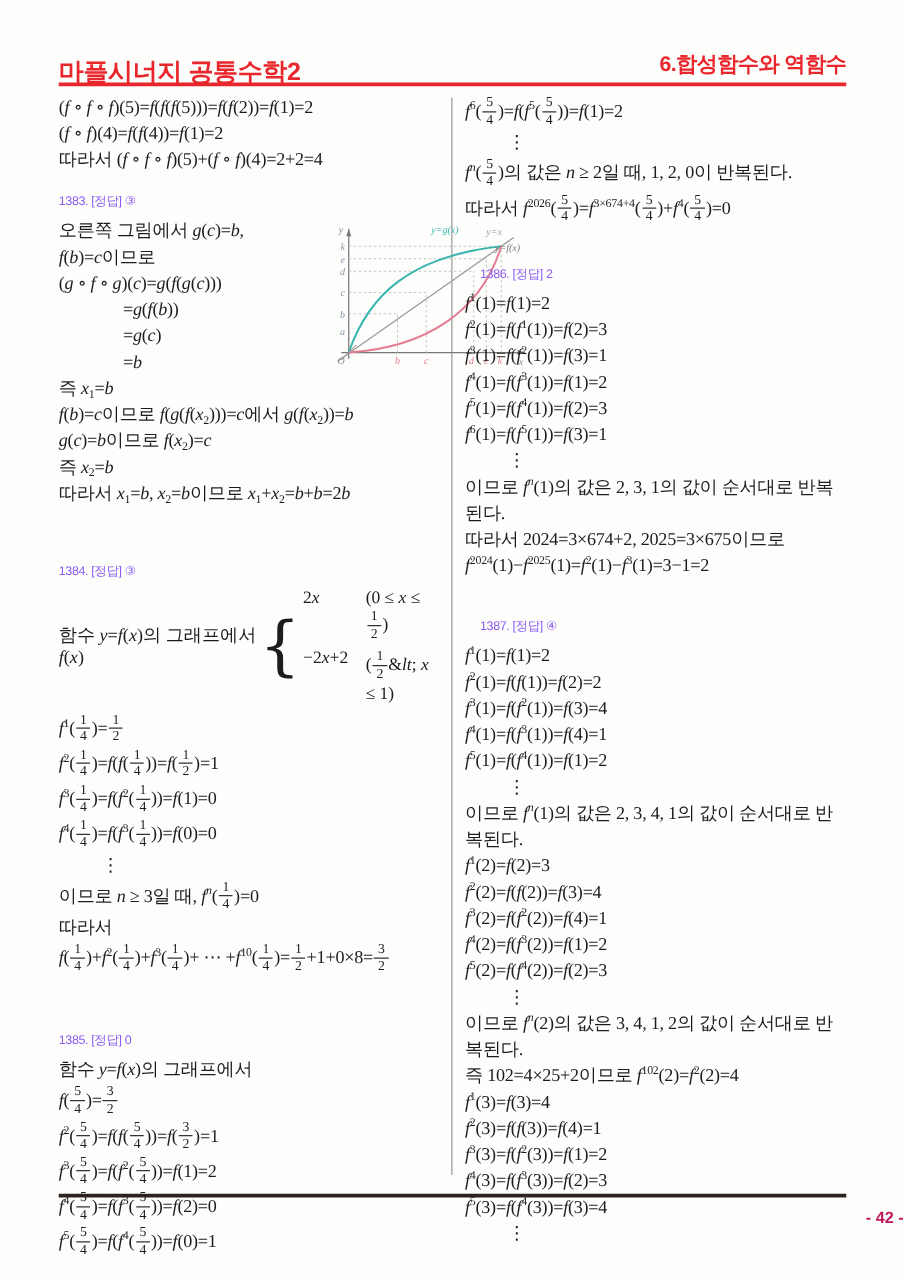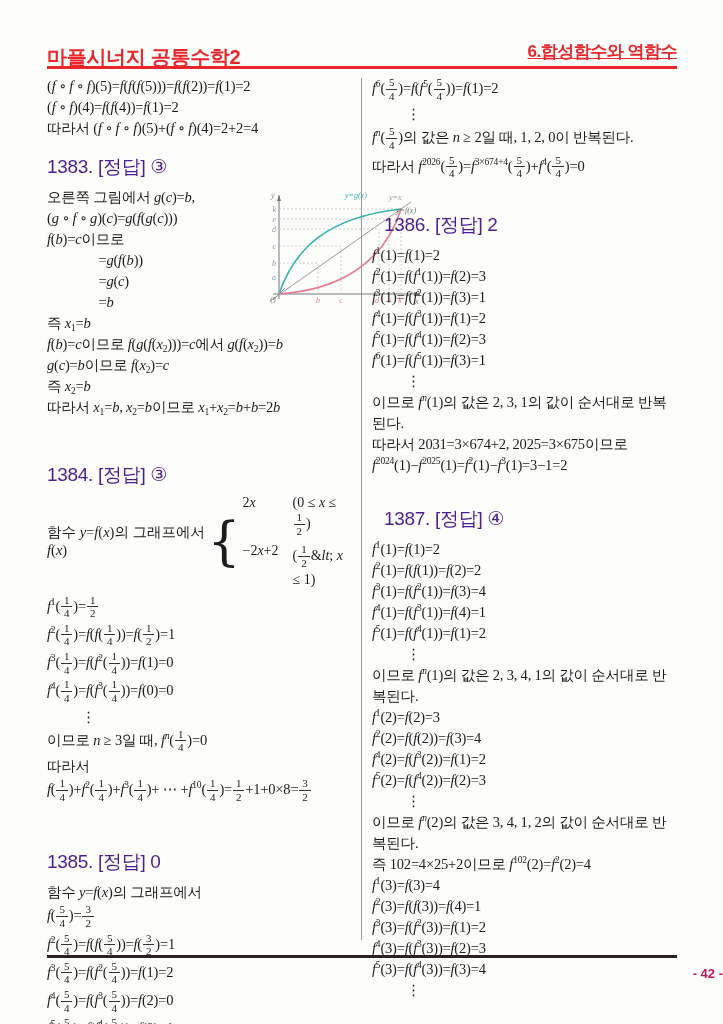--- a/index.html
+++ b/index.html
@@ -4,41 +4,41 @@
 <style>
   html,body{margin:0;padding:0;}
   body{
     width:723px;height:1024px;position:relative;overflow:hidden;
     background:#fdfdfb;color:#1c1c1c;
     font-family:"Liberation Serif","DejaVu Serif",serif;
   }
   .hdr-left{position:absolute;left:47px;top:44px;font-family:"Liberation Sans","DejaVu Sans",sans-serif;
     font-weight:bold;font-size:20px;color:#e8262c;letter-spacing:-0.3px;}
   .hdr-right{position:absolute;right:46px;top:40px;font-family:"Liberation Sans","DejaVu Sans",sans-serif;
-    font-weight:bold;font-size:17px;color:#e8262c;letter-spacing:-0.5px;text-decoration:underline;}
+    font-weight:bold;font-size:17px;color:#e8262c;letter-spacing:-0.5px;}
   .hdr-rule{position:absolute;left:47px;right:46px;top:66px;height:3px;background:#e8262c;}
   .col-divider{position:absolute;left:361px;top:78px;height:862px;width:1px;background:#9a9a9a;}
   .ftr-rule{position:absolute;left:47px;right:46px;top:955px;height:3px;background:#2b2222;}
   .page-num{position:absolute;left:0;right:0;top:966px;text-align:right;
     font-family:"Liberation Sans","DejaVu Sans",sans-serif;font-weight:bold;font-size:13px;color:#be185d;}
 
   .col{position:absolute;top:76px;font-size:14.5px;}
   .col-left{left:47px;width:306px;}
   .col-right{left:372px;width:308px;}
 
   .mline{line-height:21px;min-height:21px;white-space:pre-wrap;letter-spacing:-0.2px;}
   .mline i{font-style:italic;}
   sup{font-size:9.5px;line-height:0;vertical-align:6px;}
   sub{font-size:9.5px;line-height:0;vertical-align:-3px;}
   .fr{display:inline-flex;flex-direction:column;text-align:center;vertical-align:middle;
     font-size:11px;line-height:1.15;margin:1px 1px;position:relative;top:-1px;}
   .fr>span:first-child{border-bottom:1px solid #333;padding:0 3px;}
   .fr>span:last-child{padding:0 3px;}
 
-  .heading{font-family:"Liberation Sans","DejaVu Sans",sans-serif;font-size:19px;color:#4c1d95;
+  .heading{font-family:"Liberation Sans","DejaVu Sans",sans-serif;font-size:10px;color:#8b5cf6;
     margin:0 0 7px 0;letter-spacing:-0.3px;}
   .mt-sm{margin-top:15px;}.mt-md{margin-top:30px;margin-left:12px;}.mt-lg{margin-top:44px;}
 
   .sec-body-flex{display:flex;align-items:flex-start;gap:20px;}
   .side-text{width:196px;flex:0 0 auto;}
   .figure-wrap{flex:1;padding-top:2px;}
 
   .piecewise{display:flex;align-items:center;margin:4px 0 6px 0;}
   .bigbrace{font-size:52px;font-weight:200;line-height:0.9;margin:0 2px 0 2px;font-family:"DejaVu Serif",serif;}
   .pw-grid{display:grid;grid-template-columns:auto auto;column-gap:14px;row-gap:4px;font-size:14px;}
@@ -55,22 +55,22 @@
   <div>
       <div class="mline">(<i>f</i> ∘ <i>f</i> ∘ <i>f</i>)(5)=<i>f</i>(<i>f</i>(<i>f</i>(5)))=<i>f</i>(<i>f</i>(2))=<i>f</i>(1)=2</div>
       <div class="mline">(<i>f</i> ∘ <i>f</i>)(4)=<i>f</i>(<i>f</i>(4))=<i>f</i>(1)=2</div>
       <div class="mline">따라서 (<i>f</i> ∘ <i>f</i> ∘ <i>f</i>)(5)+(<i>f</i> ∘ <i>f</i>)(4)=2+2=4</div>
     </div>
 
   <div class="heading mt-sm">1383. [정답] ③</div>
   <div class="sec-body-flex">
     <div class="side-text">
         <div class="mline">오른쪽 그림에서 <i>g</i>(<i>c</i>)=<i>b</i>,</div>
+        <div class="mline"><i>f</i>(<i>b</i>)=<i>c</i>이므로</div>
         <div class="mline">(<i>g</i> ∘ <i>f</i> ∘ <i>g</i>)(<i>c</i>)=<i>g</i>(<i>f</i>(<i>g</i>(<i>c</i>)))</div>
-        <div class="mline"><i>f</i>(<i>b</i>)=<i>c</i>이므로</div>
         <div class="mline">               =<i>g</i>(<i>f</i>(<i>b</i>))</div>
         <div class="mline">               =<i>g</i>(<i>c</i>)</div>
         <div class="mline">               =<i>b</i></div>
       </div>
     <div class="figure-wrap">
       <svg width="160" height="118" viewBox="0 0 160 118">
 
         <line x1="10" y1="105" x2="157" y2="105" stroke="#777" stroke-width="1"></line>
         <polygon points="157,105 151,103 151,107" fill="#777"></polygon>
         <line x1="16" y1="110" x2="16" y2="6" stroke="#777" stroke-width="1"></line>
@@ -182,35 +182,36 @@
   <div class="heading mt-md">1386. [정답] 2</div>
   <div>
       <div class="mline"><i>f</i><sup>1</sup>(1)=<i>f</i>(1)=2</div>
       <div class="mline"><i>f</i><sup>2</sup>(1)=<i>f</i>(<i>f</i><sup>1</sup>(1))=<i>f</i>(2)=3</div>
       <div class="mline"><i>f</i><sup>3</sup>(1)=<i>f</i>(<i>f</i><sup>2</sup>(1))=<i>f</i>(3)=1</div>
       <div class="mline"><i>f</i><sup>4</sup>(1)=<i>f</i>(<i>f</i><sup>3</sup>(1))=<i>f</i>(1)=2</div>
       <div class="mline"><i>f</i><sup>5</sup>(1)=<i>f</i>(<i>f</i><sup>4</sup>(1))=<i>f</i>(2)=3</div>
       <div class="mline"><i>f</i><sup>6</sup>(1)=<i>f</i>(<i>f</i><sup>5</sup>(1))=<i>f</i>(3)=1</div>
       <div class="mline">          ⋮</div>
       <div class="mline">이므로 <i>f</i><sup><i>n</i></sup>(1)의 값은 2, 3, 1의 값이 순서대로 반복된다.</div>
-      <div class="mline">따라서 2031=3×674+2, 2025=3×675이므로</div>
+      <div class="mline">따라서 2024=3×674+2, 2025=3×675이므로</div>
       <div class="mline"><i>f</i><sup>2024</sup>(1)−<i>f</i><sup>2025</sup>(1)=<i>f</i><sup>2</sup>(1)−<i>f</i><sup>3</sup>(1)=3−1=2</div>
     </div>
 
   <div class="heading mt-md">1387. [정답] ④</div>
   <div>
       <div class="mline"><i>f</i><sup>1</sup>(1)=<i>f</i>(1)=2</div>
       <div class="mline"><i>f</i><sup>2</sup>(1)=<i>f</i>(<i>f</i>(1))=<i>f</i>(2)=2</div>
       <div class="mline"><i>f</i><sup>3</sup>(1)=<i>f</i>(<i>f</i><sup>2</sup>(1))=<i>f</i>(3)=4</div>
       <div class="mline"><i>f</i><sup>4</sup>(1)=<i>f</i>(<i>f</i><sup>3</sup>(1))=<i>f</i>(4)=1</div>
       <div class="mline"><i>f</i><sup>5</sup>(1)=<i>f</i>(<i>f</i><sup>4</sup>(1))=<i>f</i>(1)=2</div>
       <div class="mline">          ⋮</div>
       <div class="mline">이므로 <i>f</i><sup><i>n</i></sup>(1)의 값은 2, 3, 4, 1의 값이 순서대로 반복된다.</div>
       <div class="mline"><i>f</i><sup>1</sup>(2)=<i>f</i>(2)=3</div>
       <div class="mline"><i>f</i><sup>2</sup>(2)=<i>f</i>(<i>f</i>(2))=<i>f</i>(3)=4</div>
+      <div class="mline"><i>f</i><sup>3</sup>(2)=<i>f</i>(<i>f</i><sup>2</sup>(2))=<i>f</i>(4)=1</div>
       <div class="mline"><i>f</i><sup>4</sup>(2)=<i>f</i>(<i>f</i><sup>3</sup>(2))=<i>f</i>(1)=2</div>
       <div class="mline"><i>f</i><sup>5</sup>(2)=<i>f</i>(<i>f</i><sup>4</sup>(2))=<i>f</i>(2)=3</div>
       <div class="mline">          ⋮</div>
       <div class="mline">이므로 <i>f</i><sup><i>n</i></sup>(2)의 값은 3, 4, 1, 2의 값이 순서대로 반복된다.</div>
       <div class="mline">즉 102=4×25+2이므로 <i>f</i><sup>102</sup>(2)=<i>f</i><sup>2</sup>(2)=4</div>
       <div class="mline"><i>f</i><sup>1</sup>(3)=<i>f</i>(3)=4</div>
       <div class="mline"><i>f</i><sup>2</sup>(3)=<i>f</i>(<i>f</i>(3))=<i>f</i>(4)=1</div>
       <div class="mline"><i>f</i><sup>3</sup>(3)=<i>f</i>(<i>f</i><sup>2</sup>(3))=<i>f</i>(1)=2</div>
       <div class="mline"><i>f</i><sup>4</sup>(3)=<i>f</i>(<i>f</i><sup>3</sup>(3))=<i>f</i>(2)=3</div>
       <div class="mline"><i>f</i><sup>5</sup>(3)=<i>f</i>(<i>f</i><sup>4</sup>(3))=<i>f</i>(3)=4</div>

